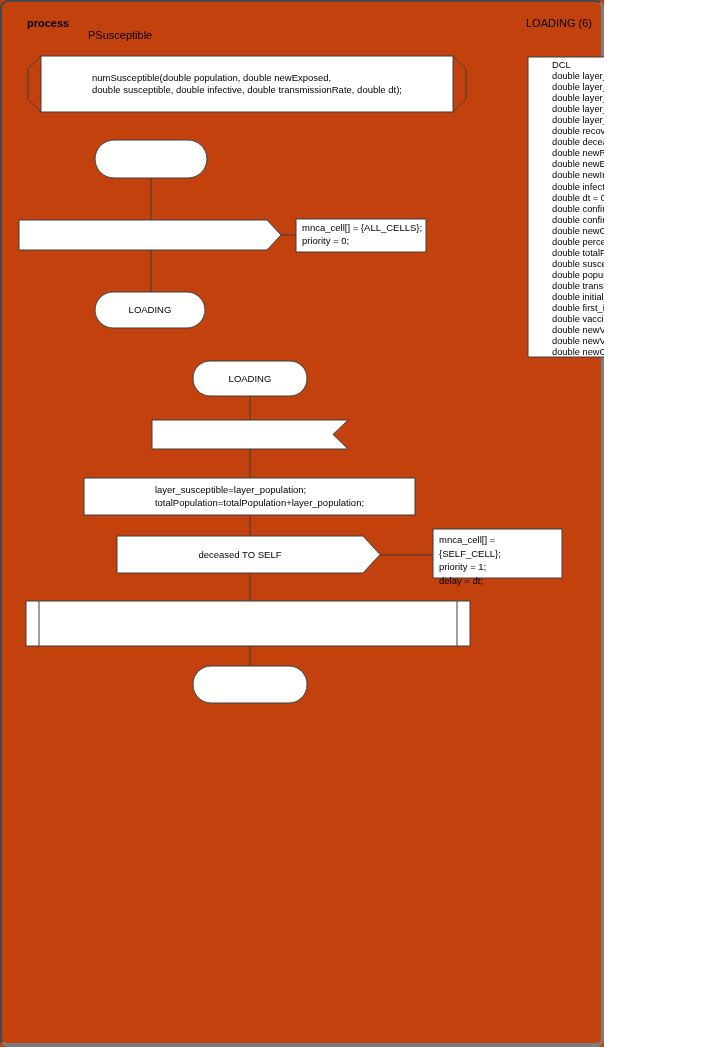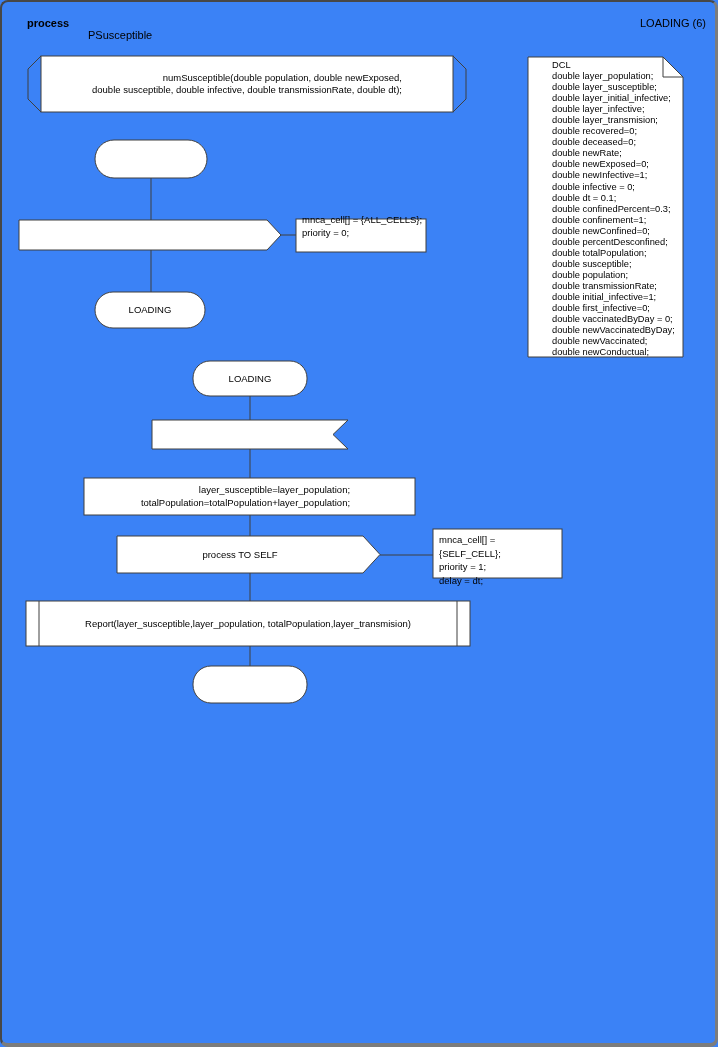--- a/index.html
+++ b/index.html
@@ -1,22 +1,22 @@
 <!DOCTYPE html>
 <html><head>
 <meta charset="utf-8">
 <style>
   html,body{margin:0;padding:0;background:#ffffff;}
-  #page{position:relative;width:718px;height:1047px;background:#3b82f6;overflow:hidden;
+  #page{position:relative;width:604px;height:1047px;background:#c2410c;overflow:hidden;
         font-family:"Liberation Sans",sans-serif;color:#000;}
   #frame{position:absolute;left:0;top:0;right:0;bottom:0;box-sizing:border-box;
          border-style:solid;border-color:#474747 #7c7c7c #7c7c7c #474747;
          border-width:2px 3px 4px 2px;border-radius:8px;pointer-events:none;}
   .lbl{position:absolute;font-size:9.5px;line-height:12px;white-space:pre-line;}
-  .ctr{display:flex;align-items:center;justify-content:center;text-align:right;}
+  .ctr{display:flex;align-items:center;justify-content:center;text-align:left;}
   .hdr{font-size:11px;}
   svg{position:absolute;left:0;top:0;}
   svg .shape{fill:#ffffff;stroke:#3f3f3f;stroke-width:1;}
   svg .edge{fill:none;stroke:#3f3f3f;stroke-width:1;}
 </style>
 </head>
 <body>
 
 <div id="page">
   <div id="frame"></div>
@@ -84,25 +84,24 @@
 double susceptible;
 double population;
 double transmissionRate;
 double initial_infective=1;
 double first_infective=0;
 double vaccinatedByDay = 0;
 double newVaccinatedByDay;
 double newVaccinated;
 double newConductual;</div>
 
-  <div class="lbl" style="left:302px;top:214px;width:122px;line-height:12.5px;">mnca_cell[] = {ALL_CELLS};
+  <div class="lbl" style="left:302px;top:222px;width:122px;line-height:12.5px;">mnca_cell[] = {ALL_CELLS};
 priority = 0;</div>
   <div class="lbl ctr" style="left:95px;top:292px;width:110px;height:36px;">LOADING</div>
 
   <div class="lbl ctr" style="left:193px;top:361px;width:114px;height:35px;">LOADING</div>
-  <div class="lbl ctr" style="left:80px;top:478px;width:331px;height:37px;line-height:12.8px;">layer_susceptible=layer_population;
+  <div class="lbl ctr" style="left:94px;top:478px;width:331px;height:37px;line-height:12.8px;">layer_susceptible=layer_population;
 totalPopulation=totalPopulation+layer_population;</div>
-  <div class="lbl ctr" style="left:117px;top:536px;width:246px;height:37px;">process TO SELF</div>
+  <div class="lbl ctr" style="left:117px;top:536px;width:246px;height:37px;">deceased TO SELF</div>
   <div class="lbl" style="left:439px;top:533px;width:120px;line-height:13.5px;">mnca_cell[] = {SELF_CELL};
 priority = 1;
 delay = dt;</div>
-  <div class="lbl ctr" style="left:39px;top:601px;width:418px;height:45px;">Report(layer_susceptible,layer_population, totalPopulation,layer_transmision)</div>
 </div>
 
 </body></html>

